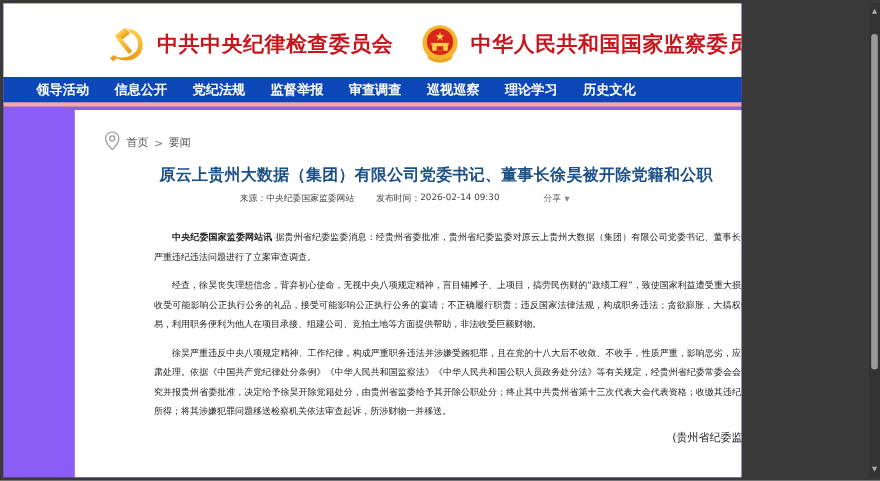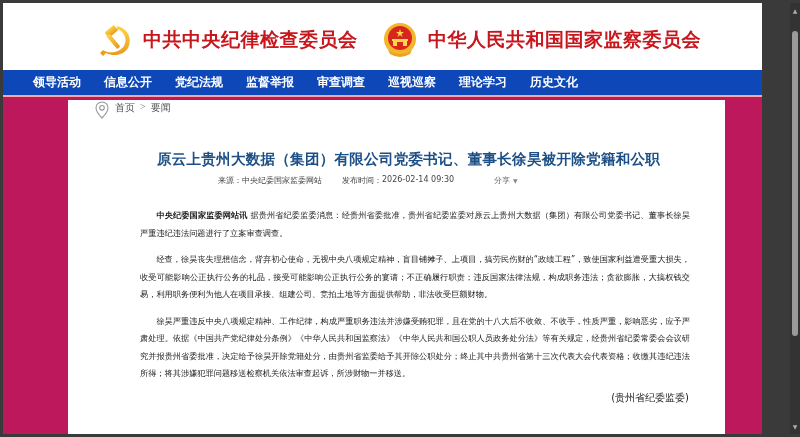--- a/index.html
+++ b/index.html
@@ -3,60 +3,60 @@
 <meta charset="utf-8">
 <style>
   * { box-sizing: border-box; margin: 0; padding: 0; }
   html, body { width: 800px; height: 437px; overflow: hidden; }
   body {
     background: #3a3a3a;
     font-family: "DejaVu Sans", "Liberation Sans", sans-serif;
     position: relative;
   }
   .frame {
-    position: absolute; left: 3px; top: 3px; width: 759px; height: 431px;
-    background: #be185d; overflow: hidden;
+    position: absolute; left: 3px; top: 3px; width: 671px; height: 431px;
+    background: #8b5cf6; overflow: hidden;
   }
   .header {
     position: absolute; left: 0; top: 0; width: 787px; height: 67px;
     background: #ffffff;
   }
   .logo-block {
     position: absolute; top: 17px; display: flex; align-items: center;
   }
   .logo-party { left: 92px; }
   .logo-state { left: 377px; justify-content: center; }
   .emblem { width: 40px; height: 40px; margin-right: 8px; display: block; }
   .org-name {
     color: #c8161d; font-family: "DejaVu Serif", "Liberation Serif", serif;
     font-weight: bold; font-size: 19px; letter-spacing: 0.5px; white-space: nowrap;
   }
   .nav {
     position: absolute; left: 0; top: 67px; width: 787px; height: 27px;
-    background: #0d47b8; border-bottom: 2px solid #fca5a5;
+    background: #0d47b8; border-bottom: 4px solid #fca5a5;
     display: flex; align-items: center; padding-left: 30px;
   }
   .nav-item {
     color: #ffffff; font-family: "DejaVu Serif", "Liberation Serif", serif;
     font-weight: bold; font-size: 12px; margin-right: 23px; white-space: nowrap;
     cursor: pointer;
   }
   .article {
     position: absolute; left: 65px; top: 97px; width: 657px; height: 334px;
     background: #ffffff;
   }
   .breadcrumb {
-    position: absolute; left: 27px; top: 1px; display: flex; align-items: flex-start;
-    font-size: 10px; color: #555; font-family: Liberation Serif, serif;
+    position: absolute; left: 27px; top: 19px; display: flex; align-items: flex-end;
+    font-size: 10px; color: #555;
   }
   .breadcrumb .pin { width: 14px; height: 18px; margin-right: 6px; }
   .breadcrumb .sep { margin: 0 5px; color: #777; }
   .breadcrumb a { color: #555; text-decoration: none; }
   .title {
-    position: absolute; left: 12px; top: 50px; width: 657px; text-align: center;
+    position: absolute; left: 0; top: 50px; width: 657px; text-align: center;
     color: #1c4f86; font-weight: bold; font-size: 14.5px; letter-spacing: 0.3px;
     white-space: nowrap;
   }
   .meta {
     position: absolute; left: 150px; top: 75px; font-size: 8px; color: #444;
     display: flex; white-space: nowrap;
   }
   .meta .src { margin-right: 20px; }
   .meta .share { margin-left: 40px; color: #666; cursor: pointer; }
   .meta .share .caret { font-size: 6px; margin-left: 3px; color: #888; }

